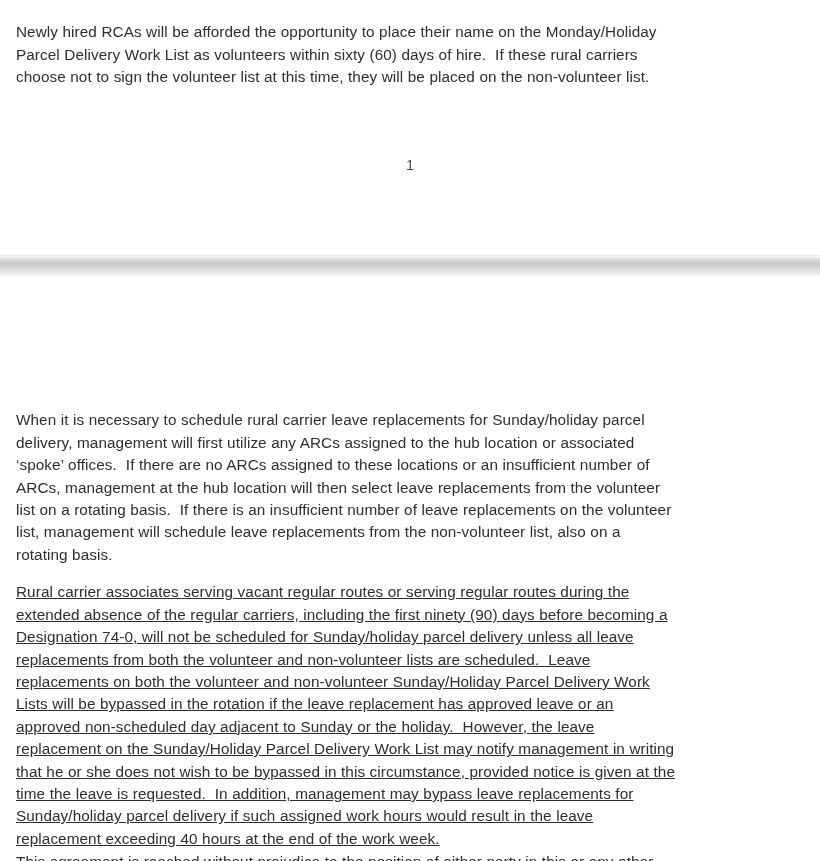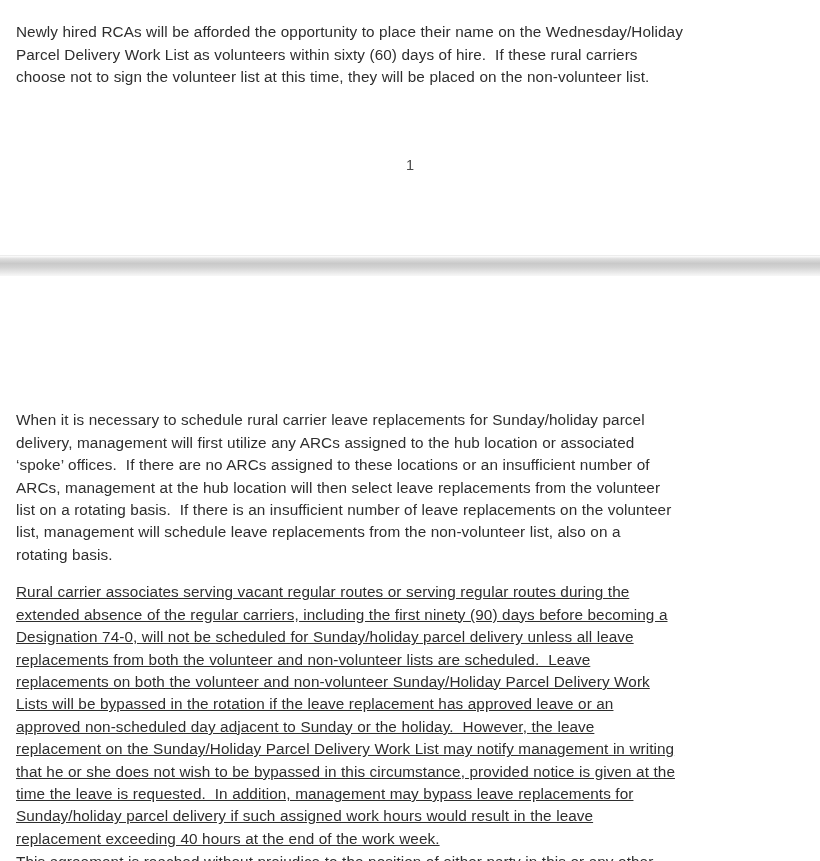--- a/index.html
+++ b/index.html
@@ -84,21 +84,21 @@
   
   #para-when-necessary   { top: 118px; }
   #para-rural-carrier    { top: 290px; text-decoration: underline; }
   #para-this-agreement   { top: 560px; }
 </style>
 </head>
 <body>
 
 <section class="doc-page" id="page-one">
 
-  <p class="text-block" id="para-newly-hired">Newly hired RCAs will be afforded the opportunity to place their name on the Wednesday/Holiday
+  <p class="text-block" id="para-newly-hired">Newly hired RCAs will be afforded the opportunity to place their name on the Monday/Holiday
 Parcel Delivery Work List as volunteers within sixty (60) days of hire.  If these rural carriers
 choose not to sign the volunteer list at this time, they will be placed on the non-volunteer list.</p>
 
   <div class="page-number">1</div>
 </section>
 
 <div id="page-separator"></div>
 
 <section class="doc-page" id="page-two">
 

